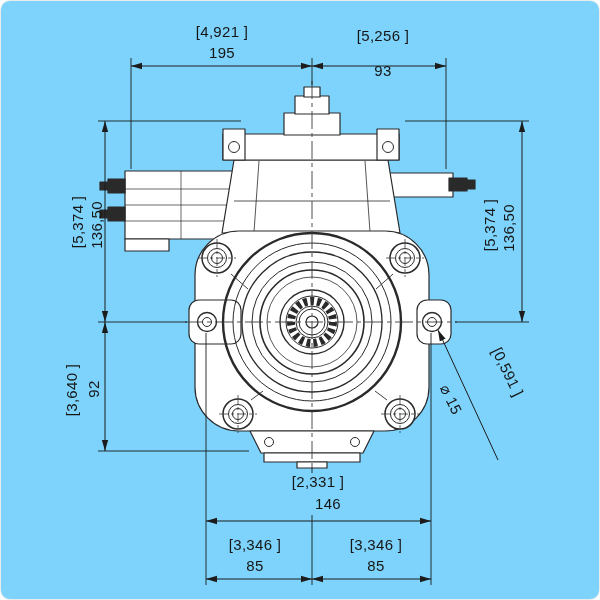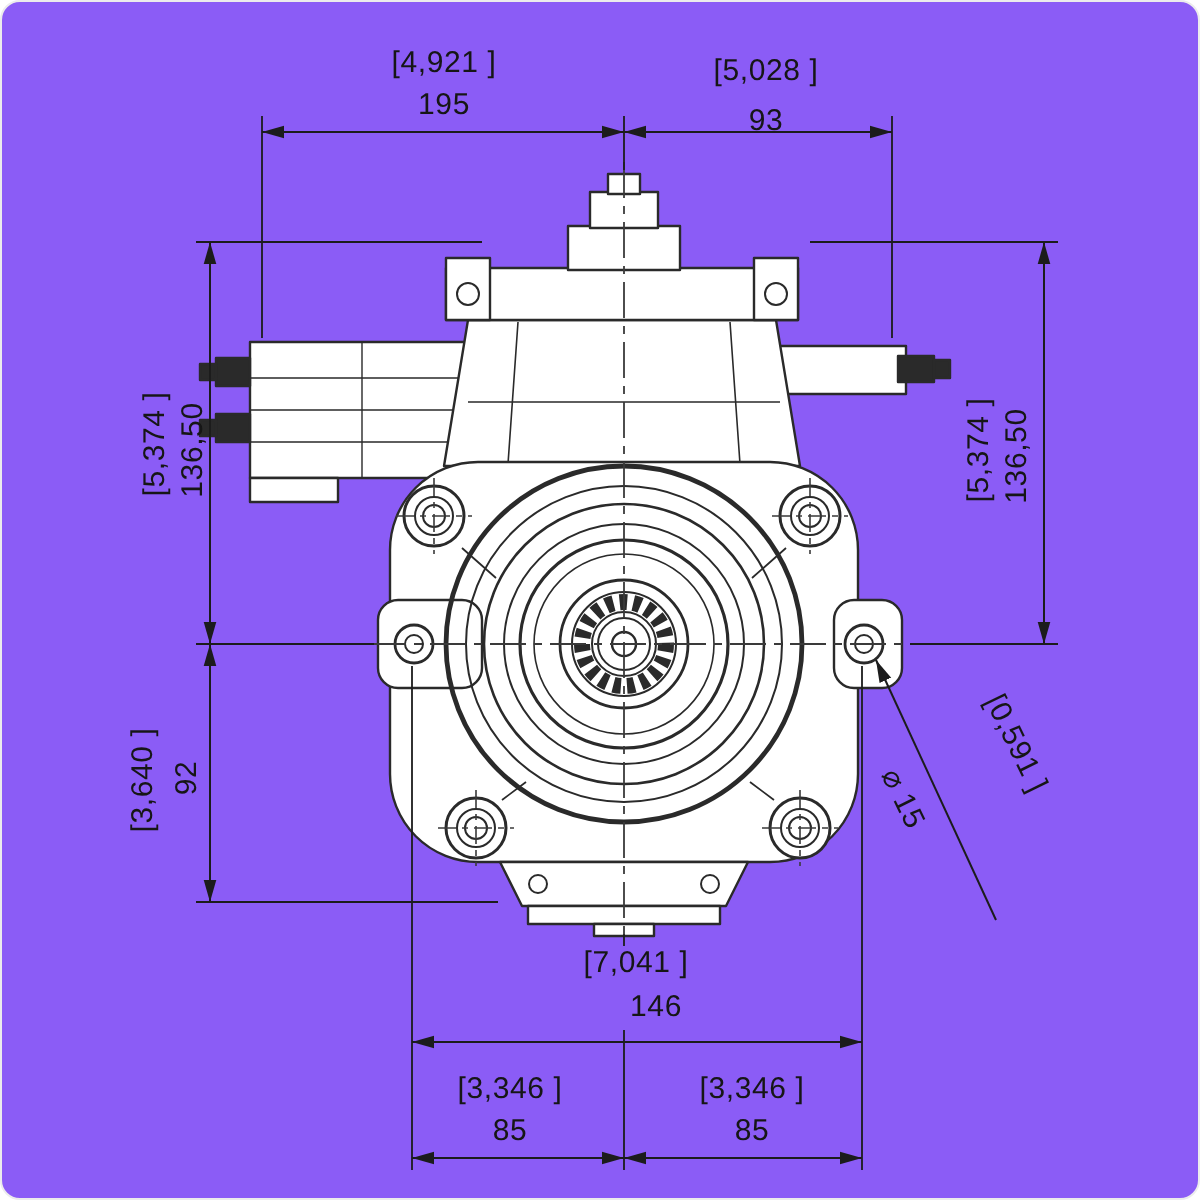--- a/index.html
+++ b/index.html
@@ -1,17 +1,17 @@
 <!DOCTYPE html>
 <html><head>
 <meta charset="utf-8">
 <style>
   html,body{margin:0;padding:0;background:#ffffff;}
   .stage{
-    position:relative;width:600px;height:600px;background:#8b5cf6;
+    position:relative;width:600px;height:600px;background:#7dd3fc;
     font-family:"Liberation Sans","DejaVu Sans",sans-serif;
     border:1px solid #ececec;border-radius:10px;box-sizing:border-box;overflow:hidden;
   }
   .stage svg{position:absolute;left:0;top:0;}
   .lbl{
     position:absolute;transform:translate(-50%,-50%);
     font-size:15px;color:#161616;white-space:pre;letter-spacing:.3px;line-height:18px;
   }
   .lbl.rot{transform:translate(-50%,-50%) rotate(-90deg);}
   .lbl.diag{transform:translate(-50%,-50%) rotate(64deg);text-align:center;line-height:21px;}
@@ -148,33 +148,33 @@
     <line x1="205" y1="578" x2="311" y2="578" stroke-width="1" marker-start="url(#arr)" marker-end="url(#arr)"></line>
     <line x1="311" y1="578" x2="430" y2="578" stroke-width="1" marker-start="url(#arr)" marker-end="url(#arr)"></line>
 
     <line x1="437" y1="329" x2="497" y2="459" stroke-width="1" marker-start="url(#arr)"></line>
   </g>
 </svg>
 
 <div class="lbl" style="left:221px;top:31px">[4,921 ]</div>
 <div class="lbl" style="left:221px;top:52px">195</div>
 
-<div class="lbl" style="left:382px;top:35px">[5,028 ]</div>
-<div class="lbl" style="left:382px;top:60px">93</div>
+<div class="lbl" style="left:382px;top:35px">[5,256 ]</div>
+<div class="lbl" style="left:382px;top:70px">93</div>
 
 <div class="lbl rot" style="left:77px;top:221px">[5,374 ]</div>
 <div class="lbl rot" style="left:96px;top:224px">136,50</div>
 
 <div class="lbl rot" style="left:71px;top:389px">[3,640 ]</div>
 <div class="lbl rot" style="left:93px;top:388px">92</div>
 
 <div class="lbl rot" style="left:489px;top:224px">[5,374 ]</div>
 <div class="lbl rot" style="left:508px;top:227px">136,50</div>
 
-<div class="lbl" style="left:317px;top:481px">[7,041 ]</div>
+<div class="lbl" style="left:317px;top:481px">[2,331 ]</div>
 <div class="lbl" style="left:327px;top:503px">146</div>
 
 <div class="lbl" style="left:254px;top:544px">[3,346 ]</div>
 <div class="lbl" style="left:254px;top:565px">85</div>
 
 <div class="lbl" style="left:375px;top:544px">[3,346 ]</div>
 <div class="lbl" style="left:375px;top:565px">85</div>
 
 <div class="lbl diag" style="left:488px;top:380px">
   <div>[0,591 ]</div>

